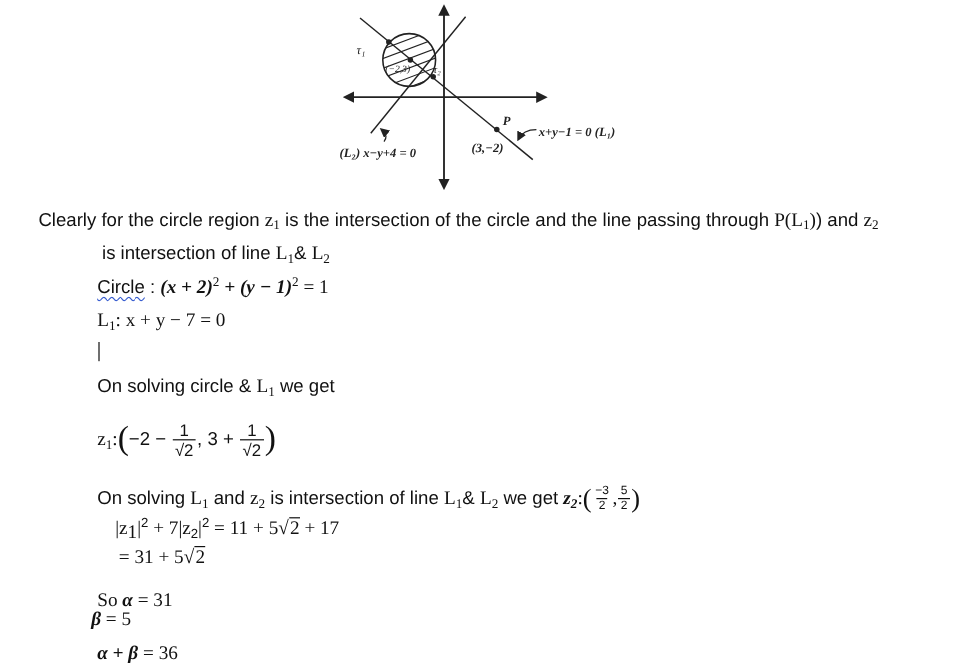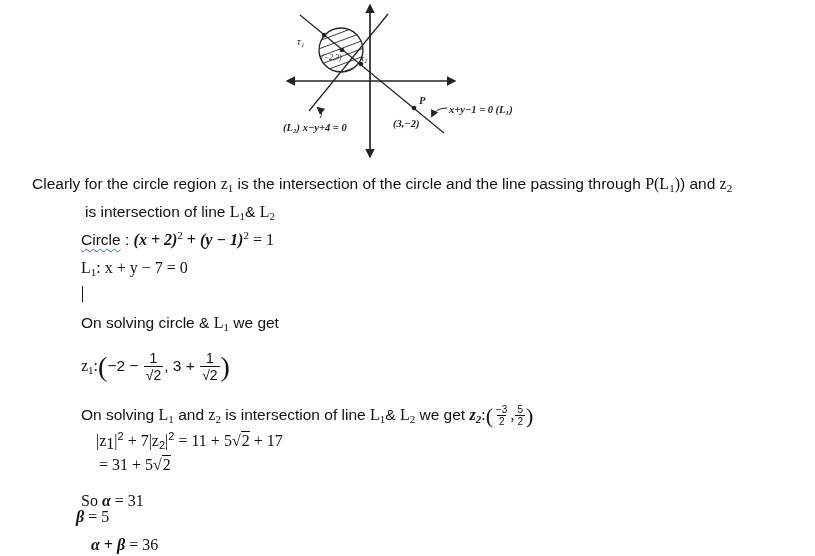--- a/index.html
+++ b/index.html
@@ -125,15 +125,15 @@
 </div>
 
 <div class="line" style="left:81px; top:479px;margin-top:12px;">
   <span class="m">So </span><span class="mi">α</span><span class="m"> = 31</span>
 </div>
 
 <div class="line" style="left:76px; top:507px;">
   <span class="mi">β</span><span class="m"> = 5</span>
 </div>
 
-<div class="line" style="left:91px; top:535px;text-align:right;">
+<div class="line" style="left:81px; top:535px;text-align:right;">
   <span class="mi">α + β</span><span class="m"> = 36</span>
 </div>
 
 </body></html>

